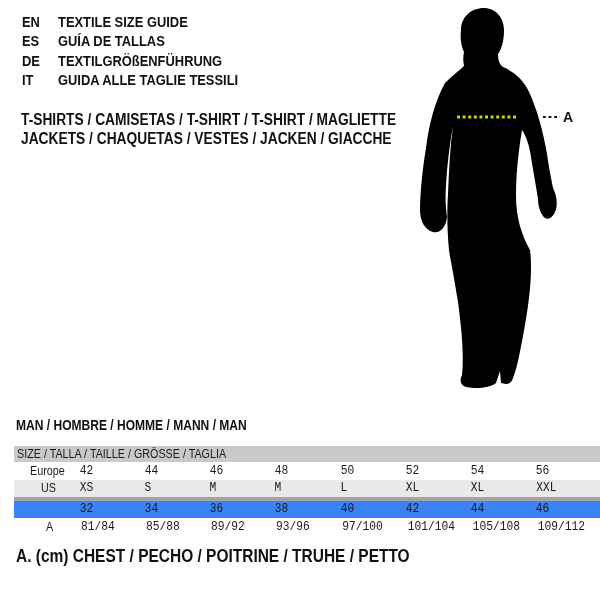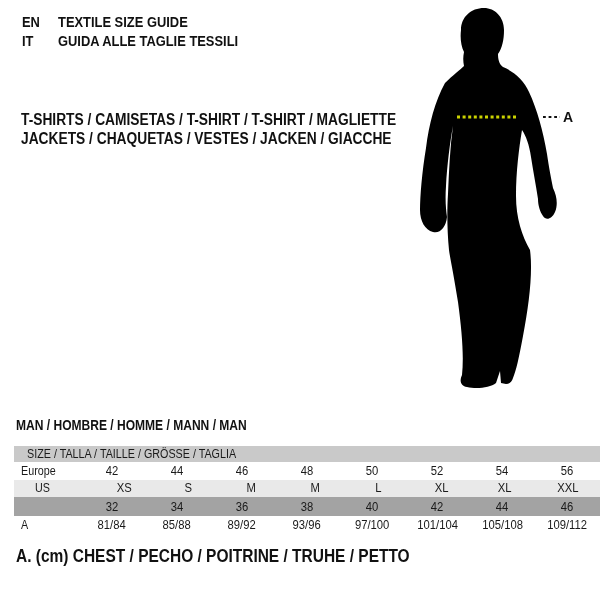--- a/index.html
+++ b/index.html
@@ -18,41 +18,47 @@
   .cat-line{height:19.4px;line-height:19.4px;font-size:16px;font-weight:700;}
 
   
   .figure{position:absolute;left:400px;top:0;width:200px;height:400px;}
 
   
   .heading{position:absolute;left:16px;top:417px;font-size:14px;font-weight:700;line-height:16px;}
 
   
   .table{position:absolute;left:14px;top:446px;width:586px;font-size:12.5px;}
-  .t-header{height:16px;line-height:16px;background:#c9c9c9;color:#1a1a1a;padding-left:13px;
+  .t-header{height:16px;line-height:16px;background:#c9c9c9;color:#1a1a1a;padding-left:3px;
             border-bottom:1px solid #ffffff;}
   .t-row{display:flex;color:#1a1a1a;}
-  .t-row .t-label{width:58px;padding-left:7px;text-align:left;}
-  .t-row .t-cell{flex:1;text-align:center;}
+  .t-row .t-label{width:58px;padding-left:7px;text-align:center;}
+  .t-row .t-cell{flex:1;font-family:Liberation Mono, monospace;}
   .row-europe{height:17px;line-height:17px;background:#ffffff;}
-  .row-us{height:17px;line-height:17px;background:#e9e9e9;padding-left:14px;}
-  .row-aux{height:17px;line-height:17px;background:#a3a3a3;border-top:2px solid #a3a3a3;}
+  .row-us{height:17px;line-height:17px;background:#e9e9e9;}
+  .row-aux{height:17px;line-height:17px;background:#3b82f6;border-top:4px solid #a3a3a3;}
   .row-a{height:18px;line-height:18px;background:#ffffff;}
 
   
   .footnote{position:absolute;left:16px;top:548px;font-size:18px;font-weight:700;line-height:16px;}
 </style>
 </head>
 <body>
 
 <div class="canvas">
 
   <div class="lang-list">
     <div class="lang-row">
       <span class="lang-code"><span class="cond">EN</span></span><span class="cond">TEXTILE SIZE GUIDE</span>
+    </div>
+    <div class="lang-row">
+      <span class="lang-code"><span class="cond">ES</span></span><span class="cond">GUÍA DE TALLAS</span>
+    </div>
+    <div class="lang-row">
+      <span class="lang-code"><span class="cond">DE</span></span><span class="cond">TEXTILGRÖßENFÜHRUNG</span>
     </div>
     <div class="lang-row">
       <span class="lang-code"><span class="cond">IT</span></span><span class="cond">GUIDA ALLE TAGLIE TESSILI</span>
     </div>
   </div>
 
   <div class="categories">
     <div class="cat-line"><span class="cond">T-SHIRTS / CAMISETAS / T-SHIRT / T-SHIRT / MAGLIETTE</span></div>
     <div class="cat-line"><span class="cond">JACKETS / CHAQUETAS / VESTES / JACKEN / GIACCHE</span></div>
   </div>

